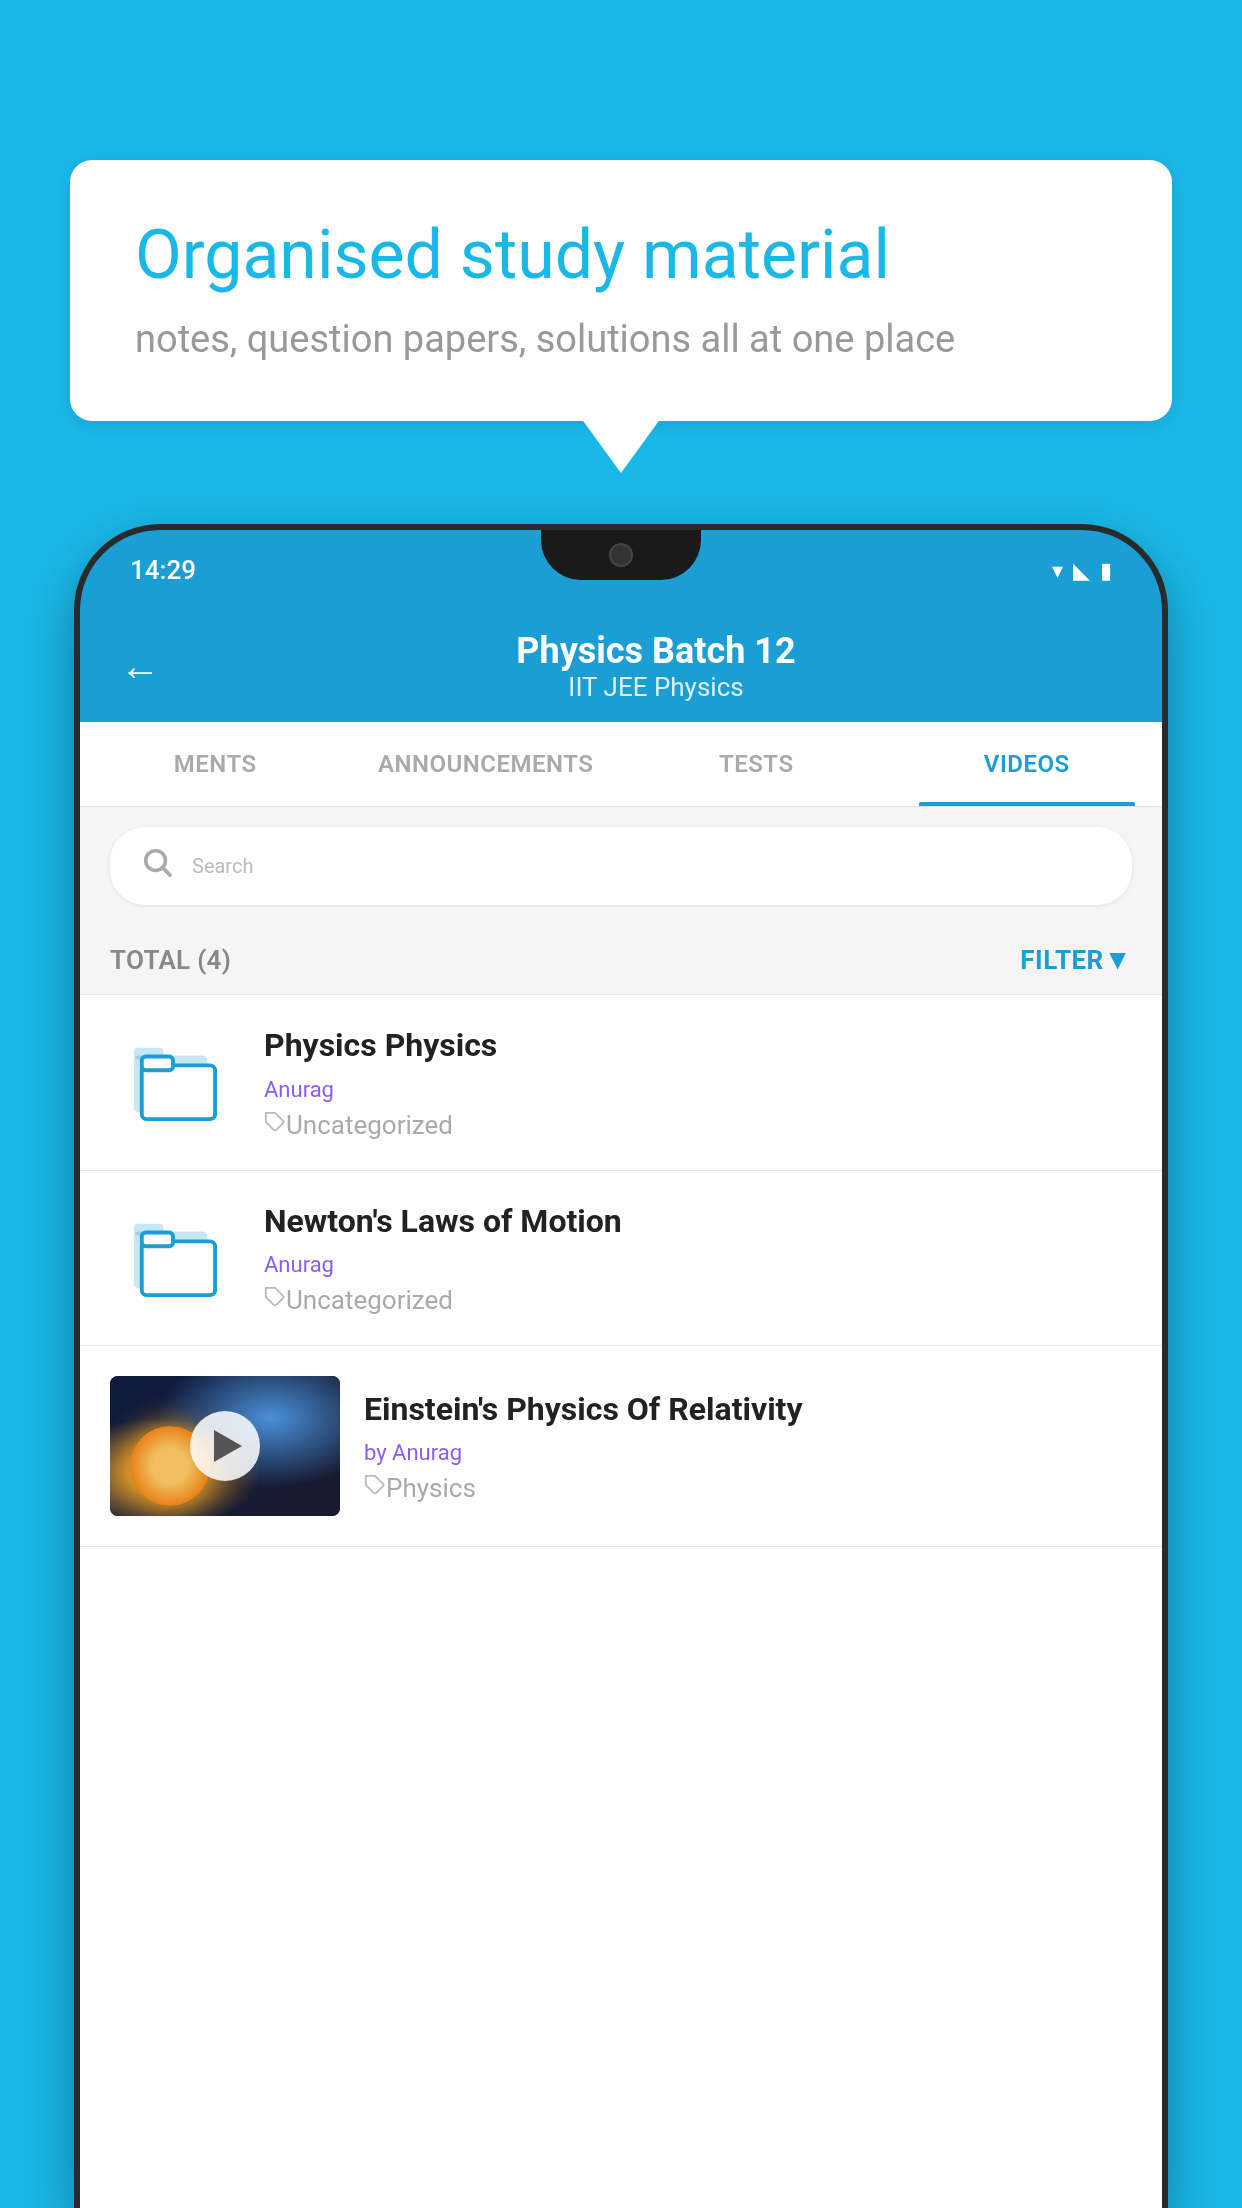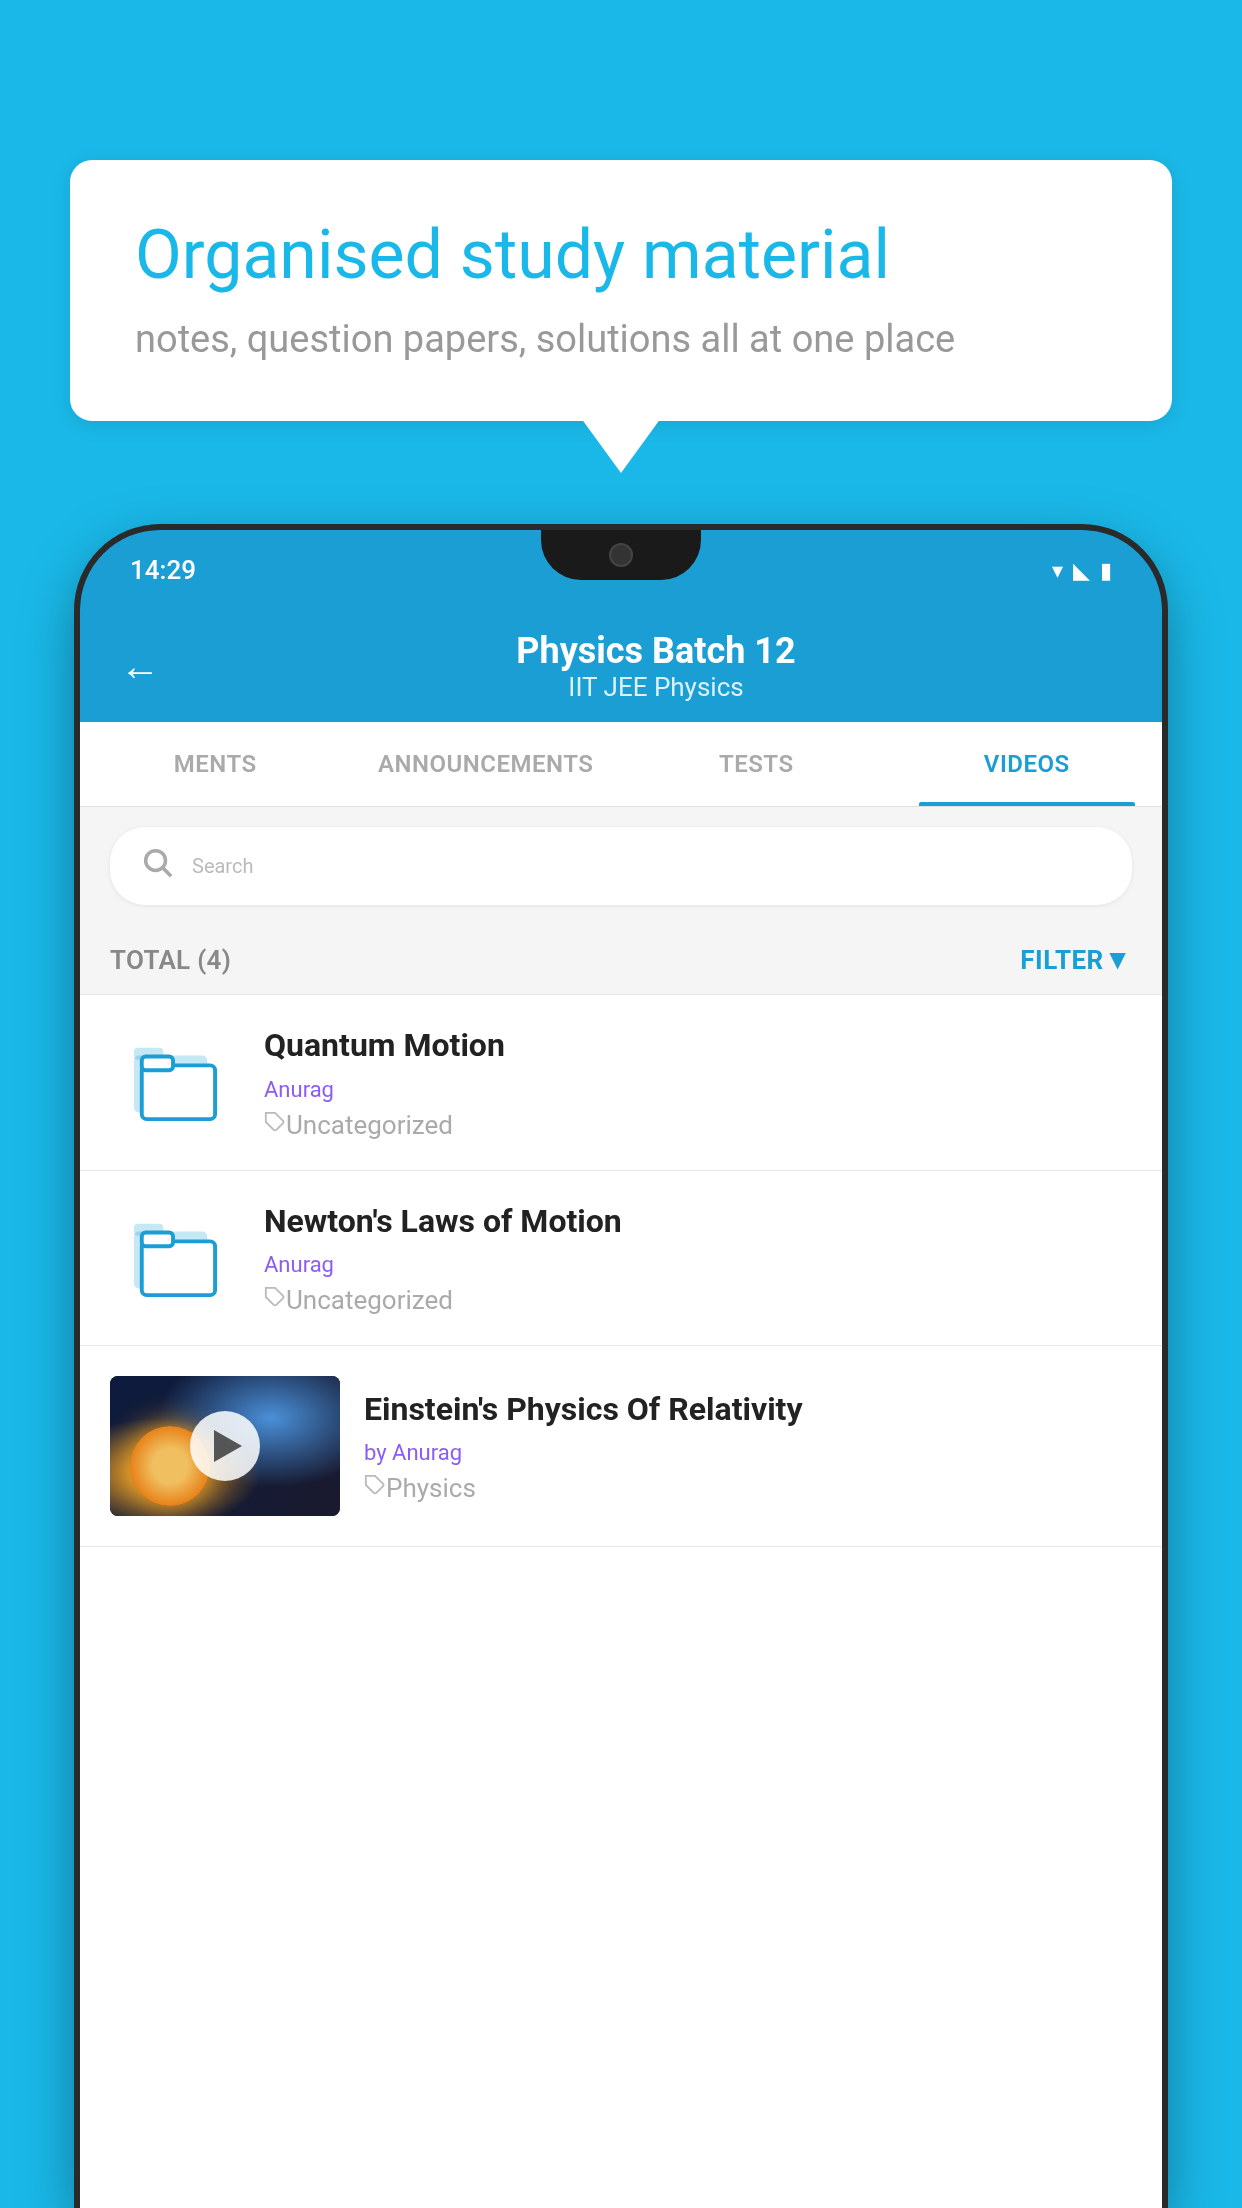--- a/index.html
+++ b/index.html
@@ -419,21 +419,21 @@
             <svg class="folder-svg" viewBox="0 0 100 90" fill="none" xmlns="http://www.w3.org/2000/svg">
 
               <rect x="8" y="18" width="75" height="58" rx="5" fill="#1a9ed4" opacity="0.25"></rect>
               <rect x="8" y="10" width="30" height="12" rx="4" fill="#1a9ed4" opacity="0.25"></rect>
 
               <rect x="16" y="28" width="75" height="55" rx="5" fill="white" stroke="#1a9ed4" stroke-width="4"></rect>
               <rect x="16" y="19" width="32" height="14" rx="4" fill="white" stroke="#1a9ed4" stroke-width="4"></rect>
             </svg>
           </div>
           <div class="video-info">
-            <div class="video-title">Quantum Motion</div>
+            <div class="video-title">Physics Physics</div>
             <div class="video-author">Anurag</div>
             <div class="video-tag">
               <span class="tag-icon">
                 <svg width="22" height="22" viewBox="0 0 24 24" fill="none" stroke="#bbb" stroke-width="2">
                   <path d="M20.59 13.41l-7.17 7.17a2 2 0 0 1-2.83 0L2 12V2h10l8.59 8.59a2 2 0 0 1 0 2.82z"></path>
                   <line x1="7" y1="7" x2="7.01" y2="7"></line>
                 </svg>
               </span>
               <span>Uncategorized</span>
             </div>

